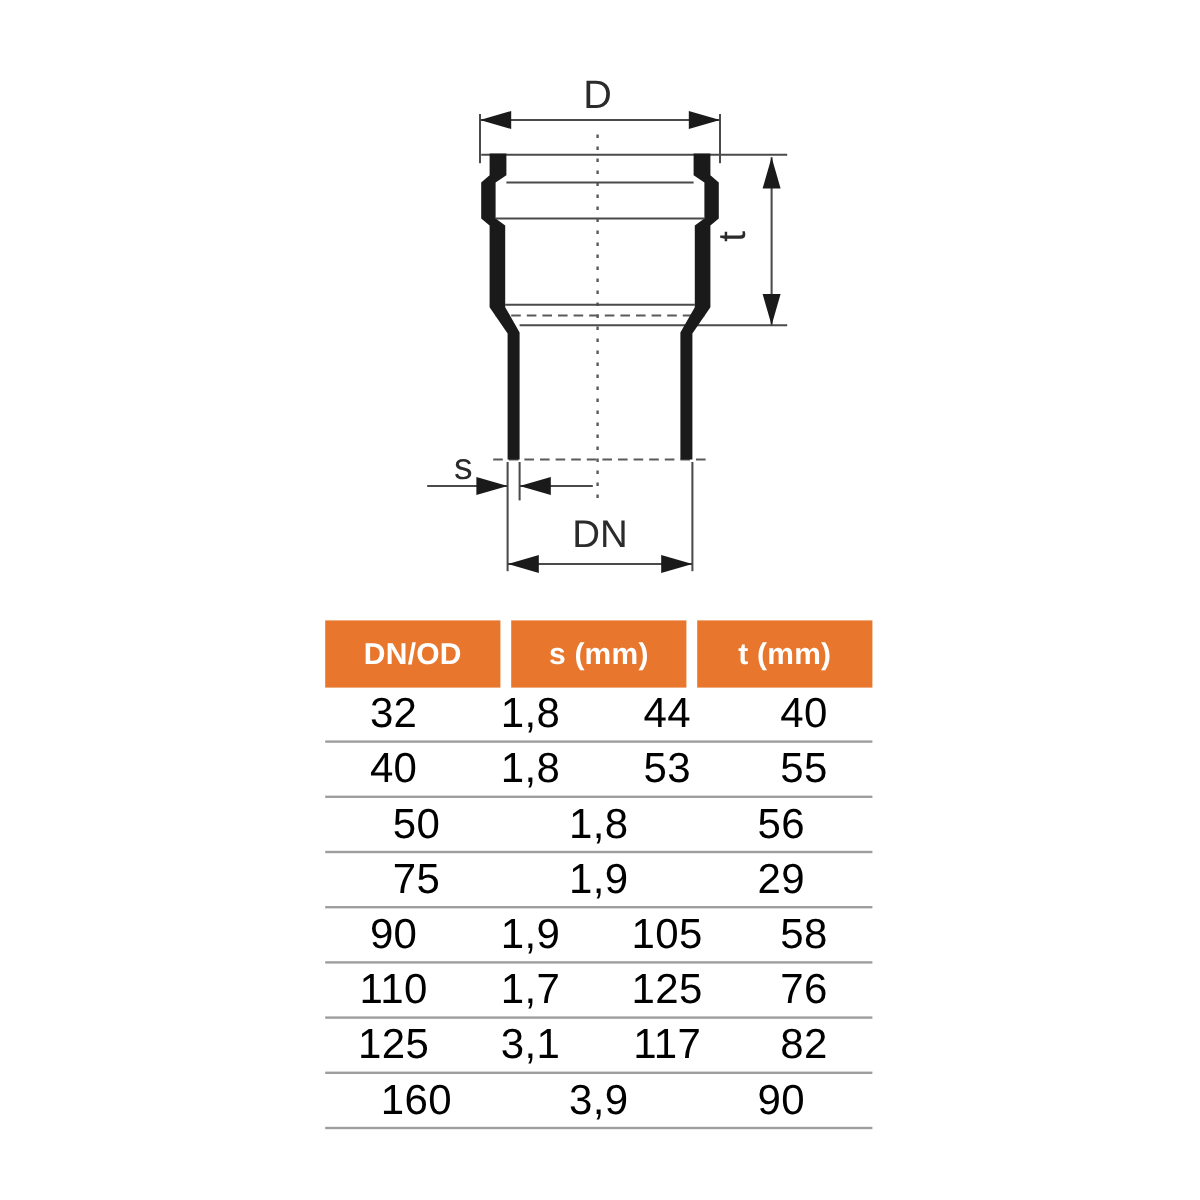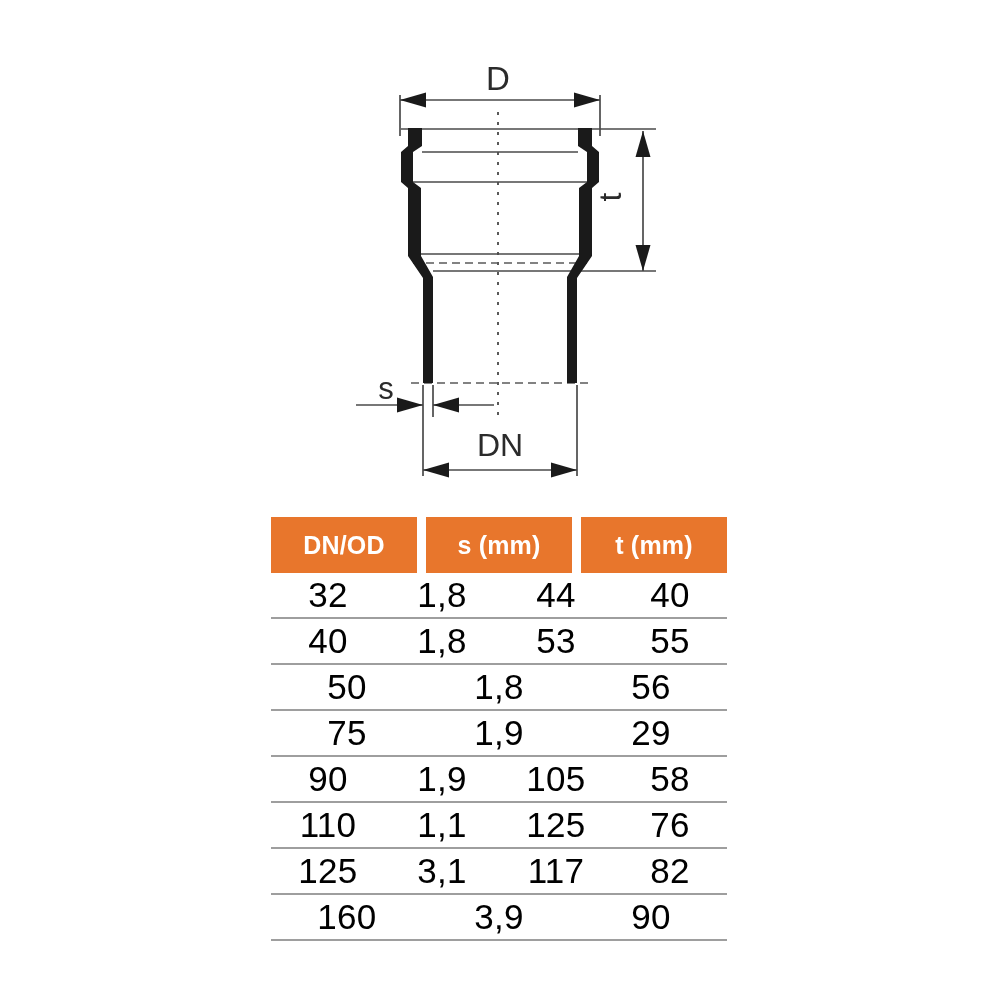--- a/index.html
+++ b/index.html
@@ -111,21 +111,21 @@
       <div class="td">29</div>
     </div>
     <div class="trow">
       <div class="td">90</div>
       <div class="td">1,9</div>
       <div class="td">105</div>
       <div class="td">58</div>
     </div>
     <div class="trow">
       <div class="td">110</div>
-      <div class="td">1,1</div>
+      <div class="td">1,7</div>
       <div class="td">125</div>
       <div class="td">76</div>
     </div>
     <div class="trow">
       <div class="td">125</div>
       <div class="td">3,1</div>
       <div class="td">117</div>
       <div class="td">82</div>
     </div>
     <div class="trow">

